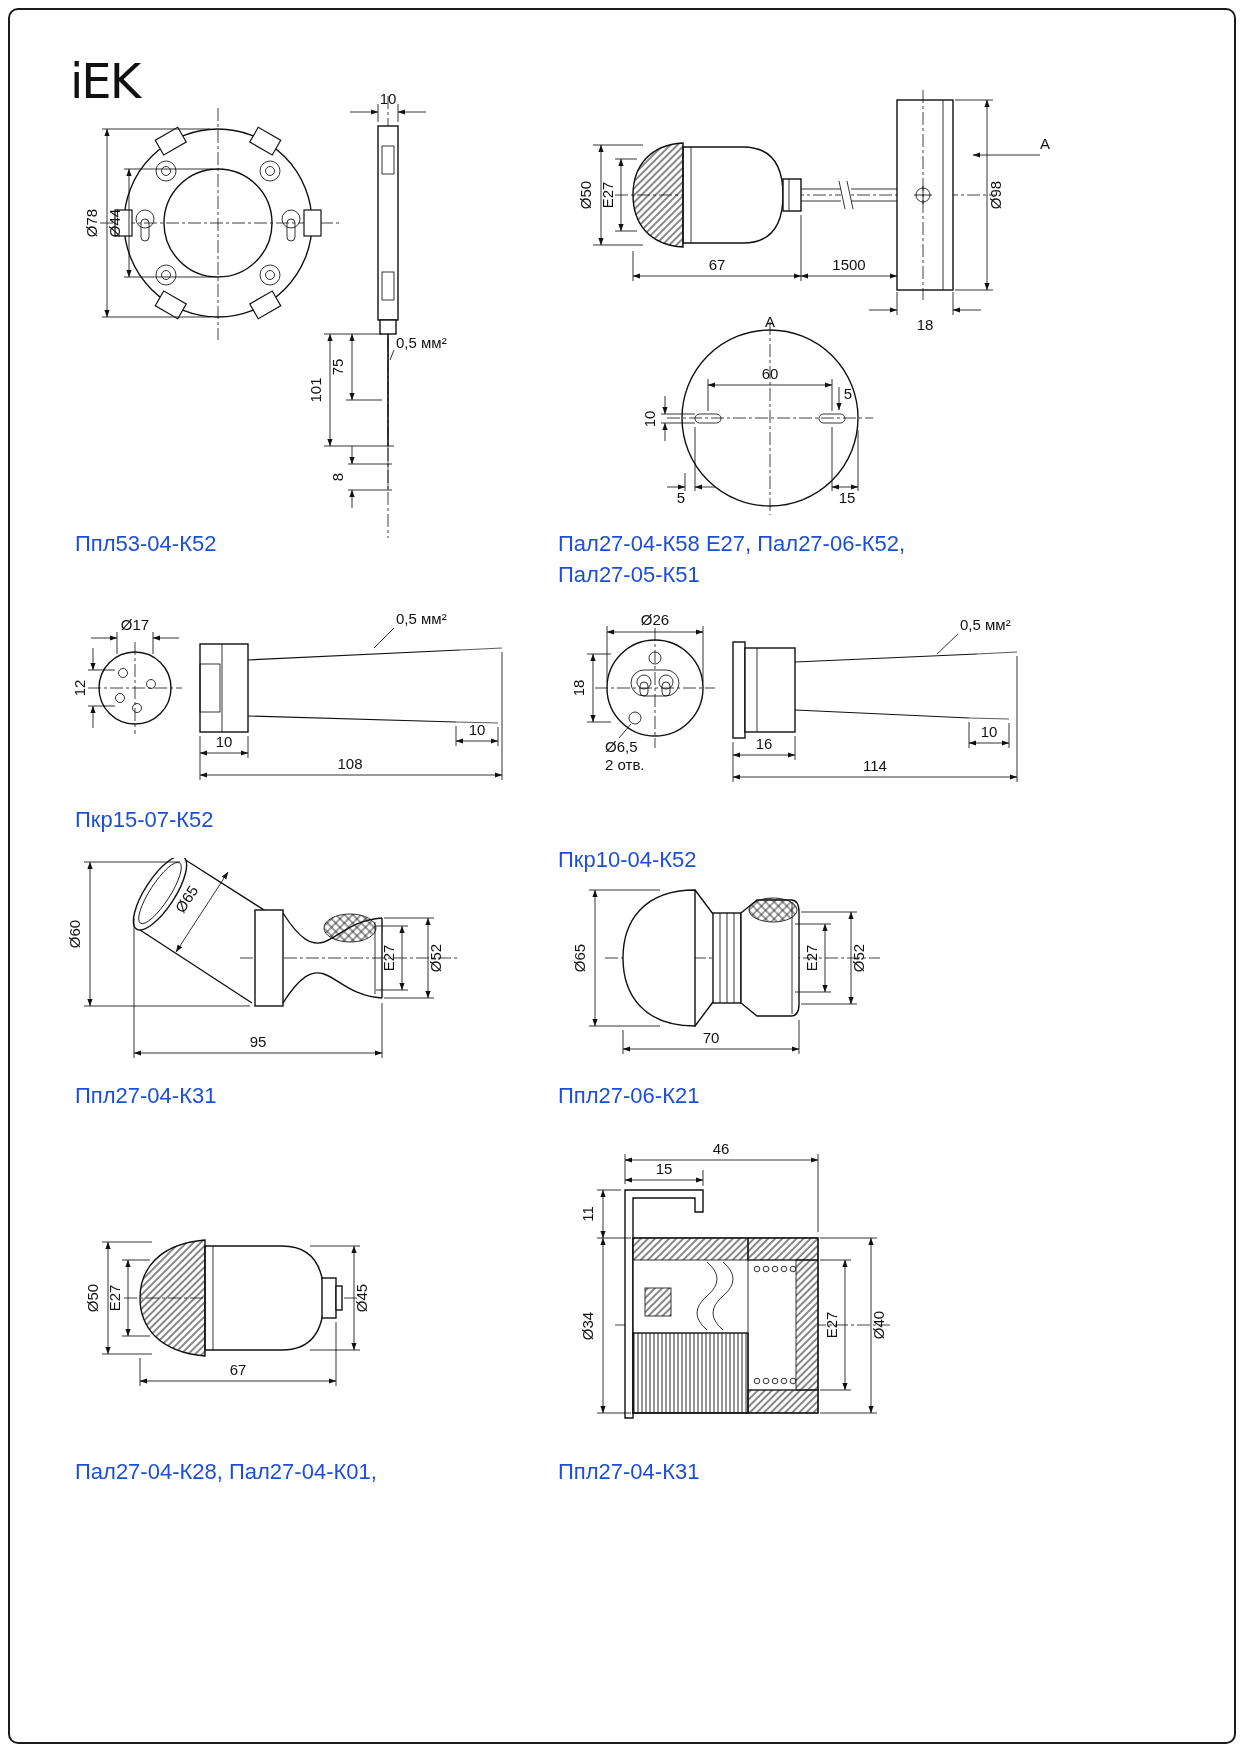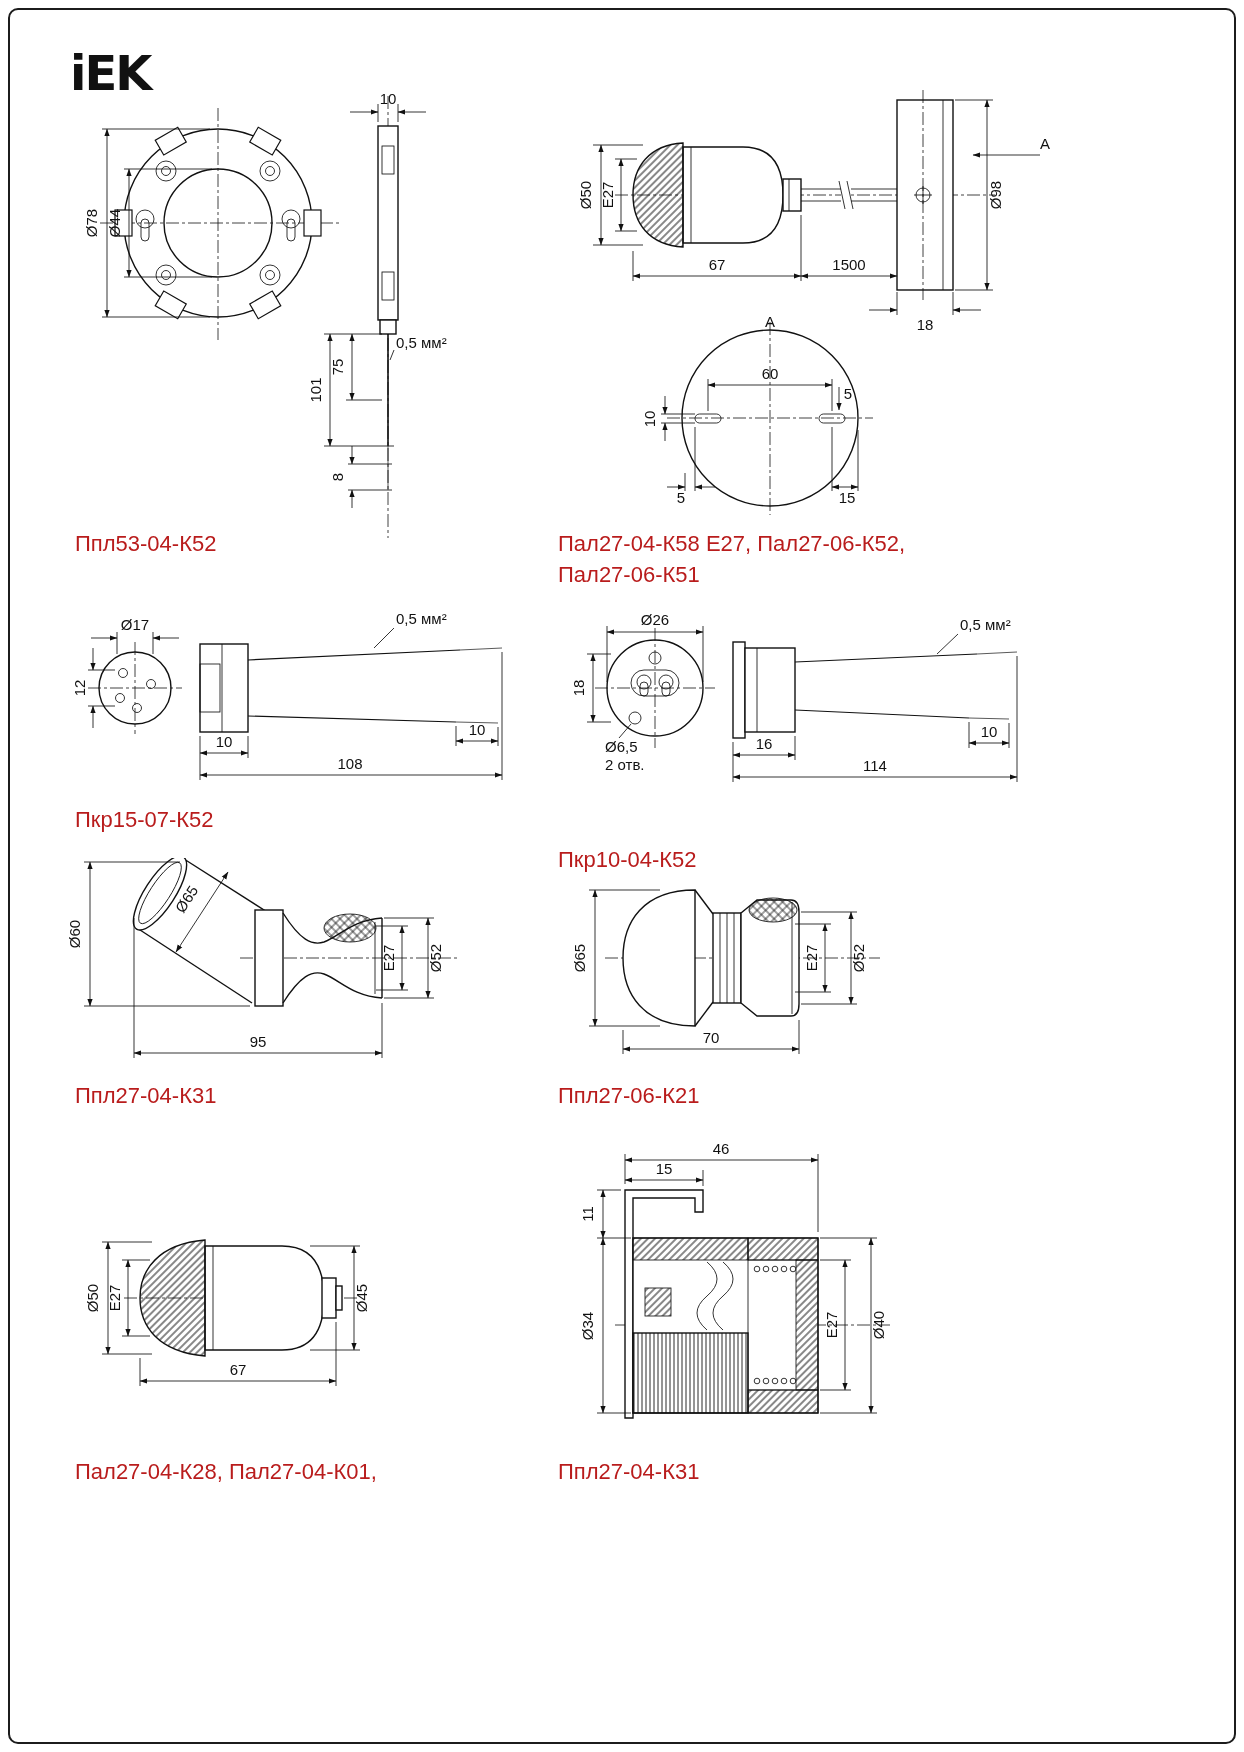--- a/index.html
+++ b/index.html
@@ -1,22 +1,22 @@
 <!DOCTYPE html>
 <html><head>
 <meta charset="utf-8">
 <style>
 *{margin:0;padding:0;box-sizing:border-box}
 html,body{width:1244px;height:1752px;background:#fff;position:relative;
   font-family:"Liberation Sans",sans-serif;color:#111;overflow:hidden}
 .frame{position:absolute;inset:8px;border:2px solid #1c1c1c;border-radius:10px}
-.logo{position:absolute;left:70px;top:45px;font-size:48px;font-weight:700;
+.logo{position:absolute;left:70px;top:53px;font-size:48px;font-weight:400;
   letter-spacing:-2px;font-family:"DejaVu Sans",sans-serif;color:#111}
 .fig{position:absolute}
-.lbl{position:absolute;font-size:22px;line-height:31px;white-space:nowrap;color:#b91c1c}
+.lbl{position:absolute;font-size:22px;line-height:31px;white-space:nowrap;color:#1d4ed8}
 .ln{stroke:#111;stroke-width:1.4;fill:none}
 .ex{stroke:#111;stroke-width:.85;fill:none}
 .dm{stroke:#111;stroke-width:.85;fill:none}
 .cl{stroke:#111;stroke-width:.8;fill:none;stroke-dasharray:13 3 3 3}
 text{font:15px "Liberation Sans",sans-serif;fill:#111}
 .t{text-anchor:middle}
 .ts{text-anchor:start}
 </style>
 </head>
 <body>
@@ -429,21 +429,21 @@
   <line class="ex" x1="275" y1="110" x2="332" y2="110"></line>
   <line class="ex" x1="275" y1="285" x2="332" y2="285"></line>
   <line class="dm" x1="326" y1="110" x2="326" y2="285" marker-start="url(#arw)" marker-end="url(#arw)"></line>
   <text class="t" transform="rotate(-90 339 197)" x="339" y="197">Ø40</text>
  </g>
 </svg>
 
 <div class="lbl" style="left:75px;top:528px">Ппл53-04-К52</div>
 <div class="lbl" style="left:558px;top:528px">
   <div>Пал27-04-К58 Е27, Пал27-06-К52,</div>
-  <div>Пал27-06-К51</div>
+  <div>Пал27-05-К51</div>
 </div>
 <div class="lbl" style="left:75px;top:804px">Пкр15-07-К52</div>
 <div class="lbl" style="left:558px;top:844px">Пкр10-04-К52</div>
 <div class="lbl" style="left:75px;top:1080px">Ппл27-04-К31</div>
 <div class="lbl" style="left:558px;top:1080px">Ппл27-06-К21</div>
 <div class="lbl" style="left:75px;top:1456px">
   <div>Пал27-04-К28, Пал27-04-К01,</div>
 </div>
 <div class="lbl" style="left:558px;top:1456px">Ппл27-04-К31</div>
 

